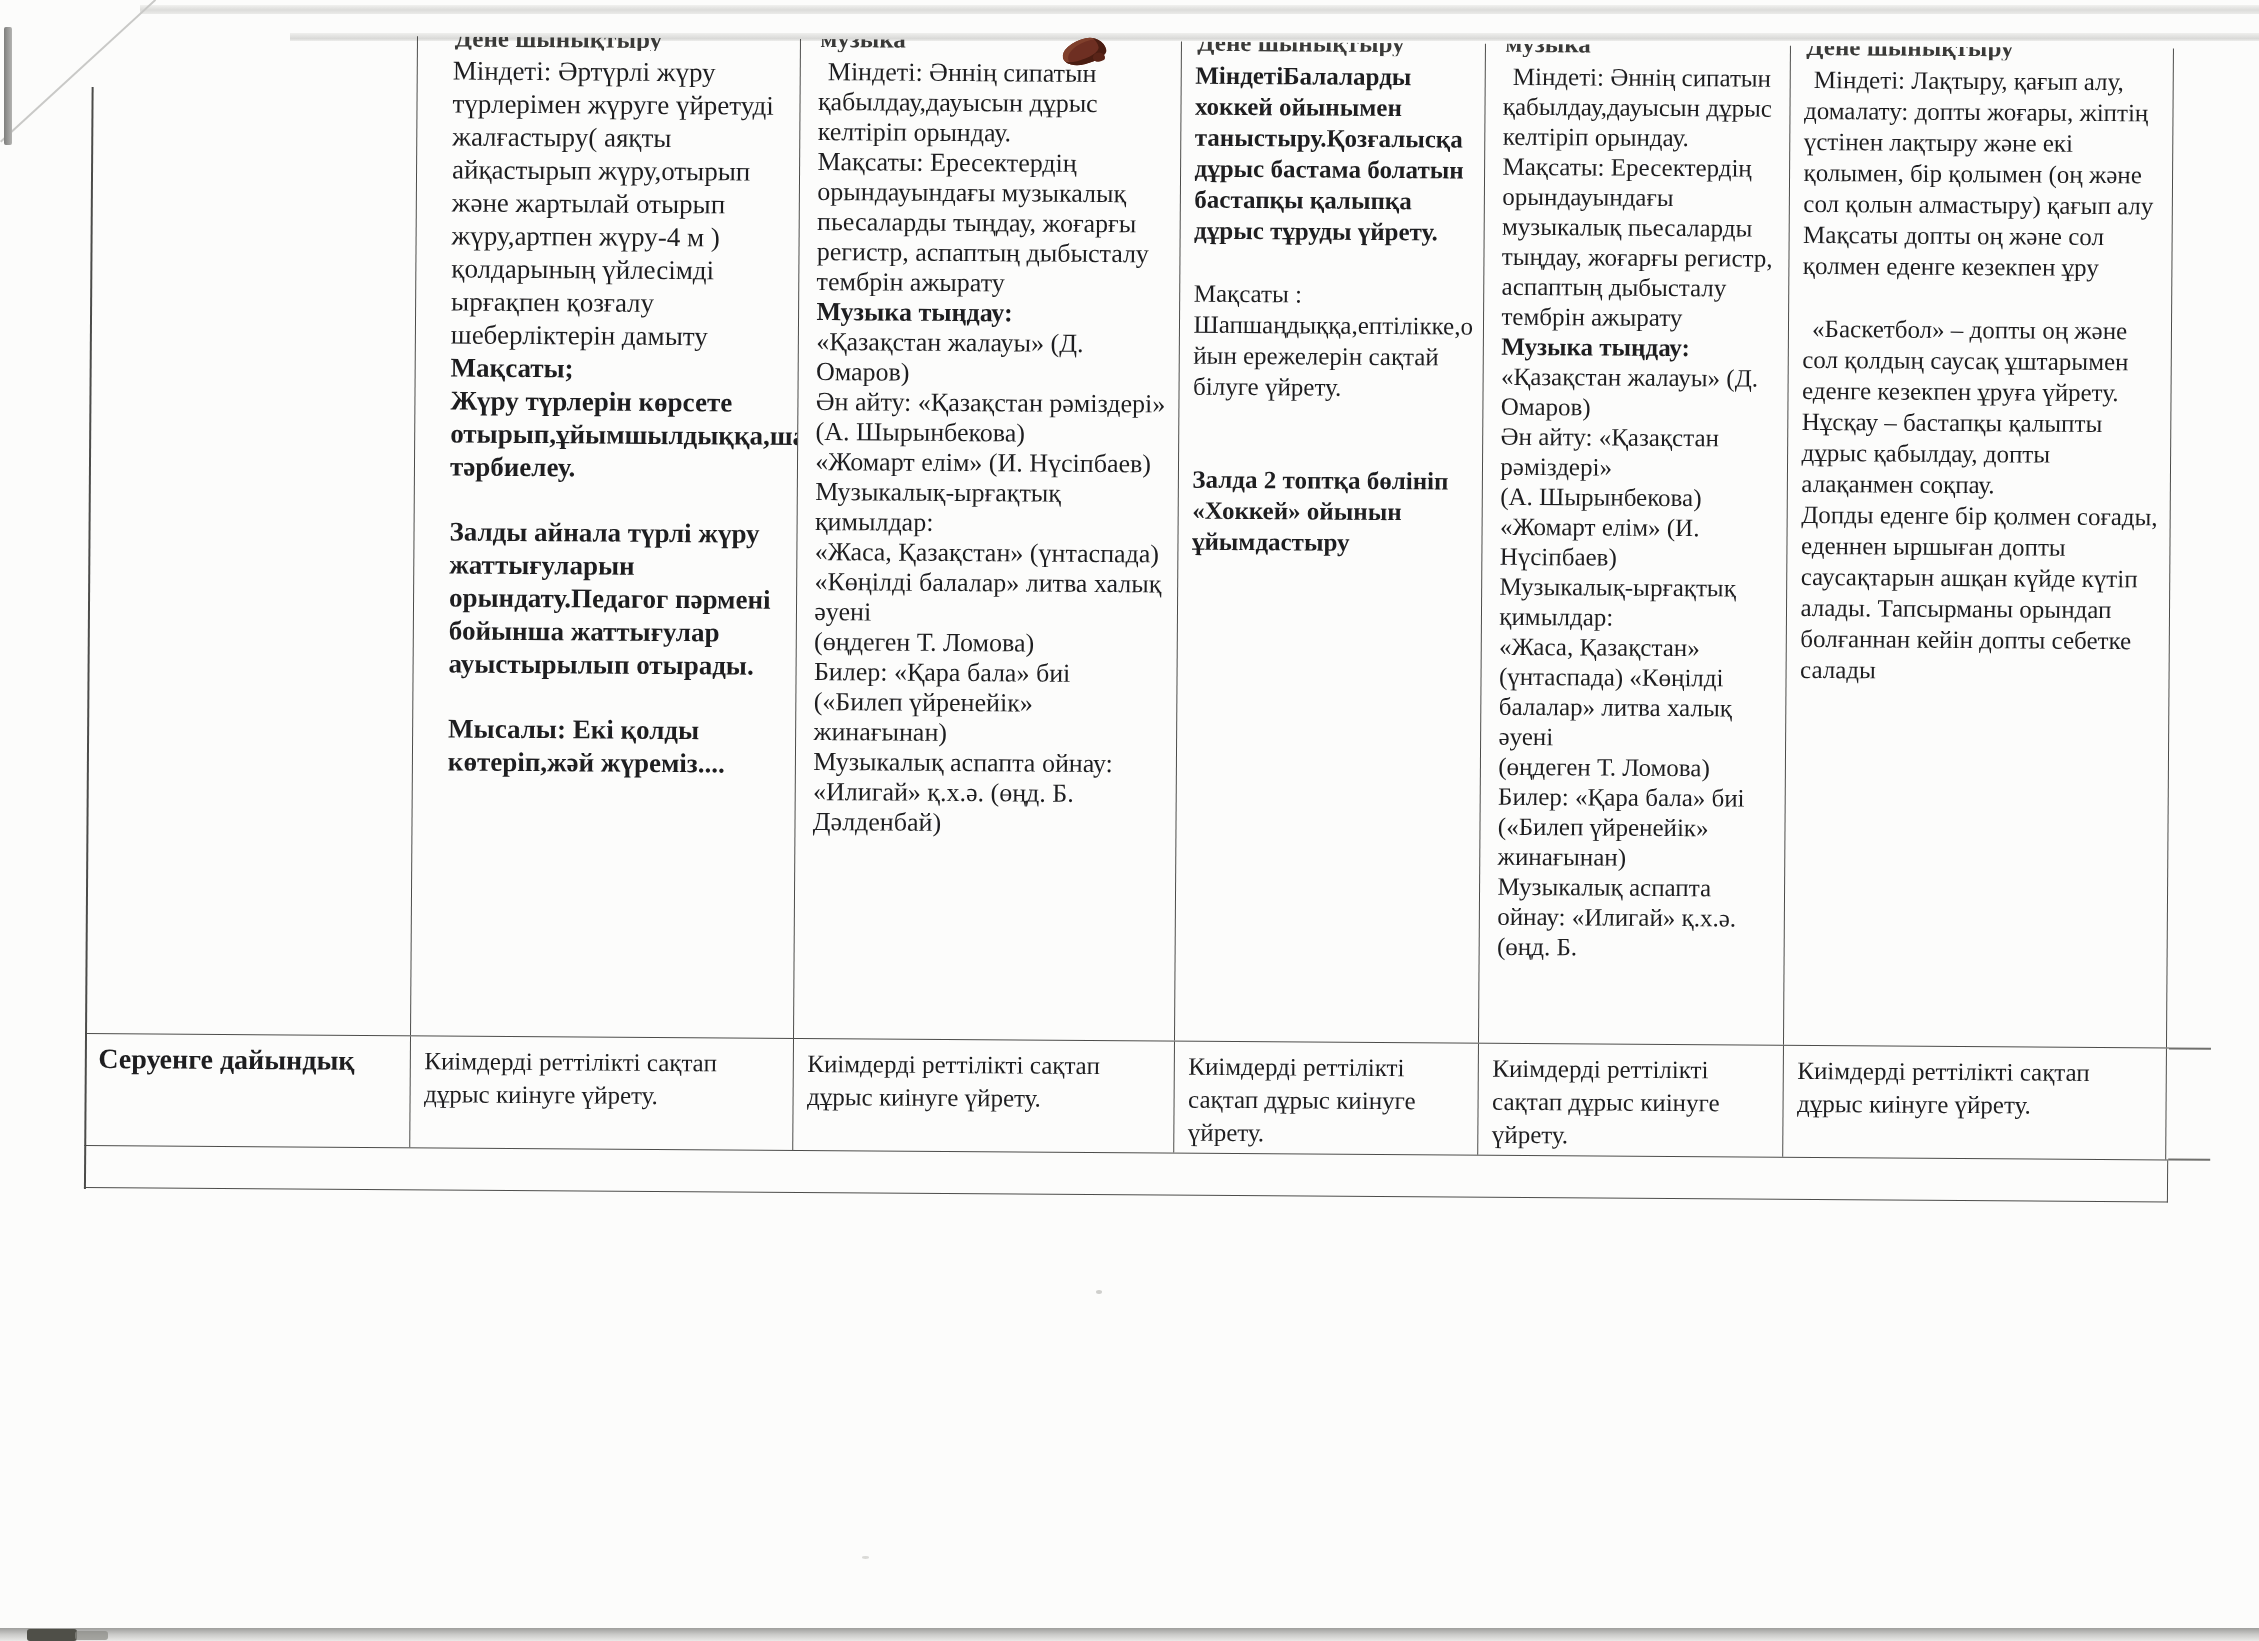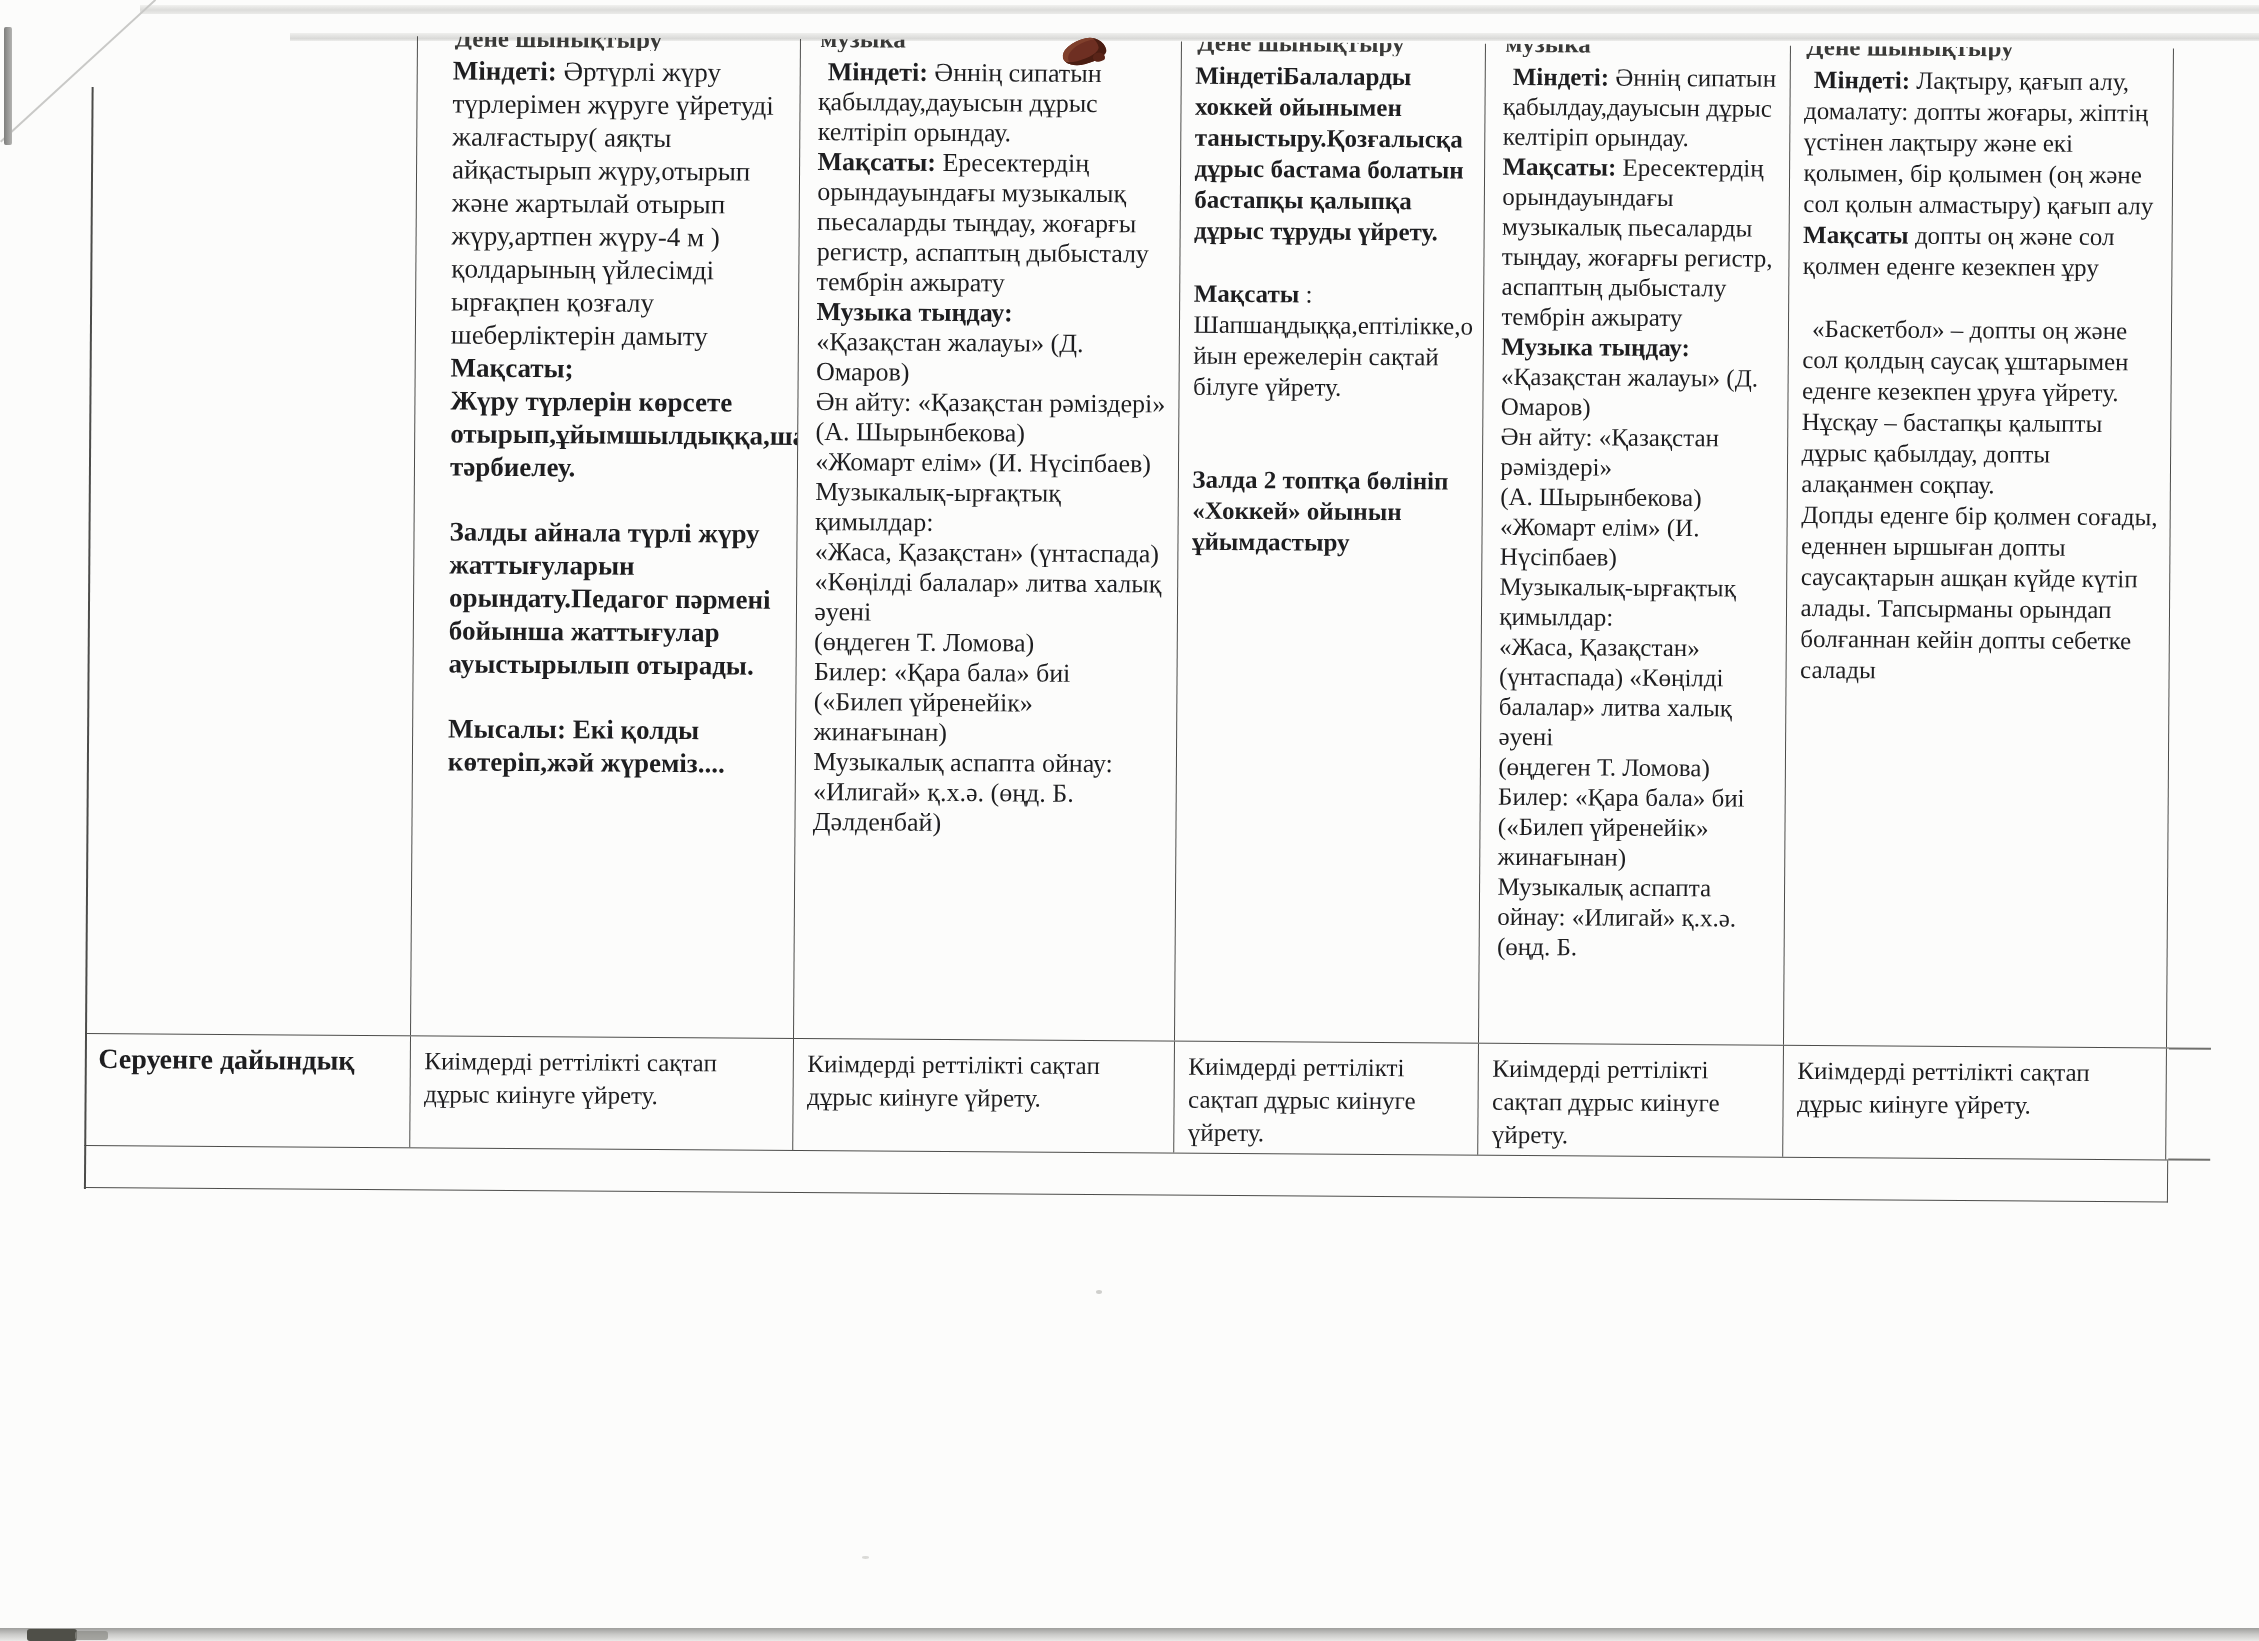--- a/index.html
+++ b/index.html
@@ -60,21 +60,21 @@
   .row3{height:42px;border-bottom:1.9px solid var(--table-border);border-right:1.9px solid var(--table-border);width:2084px;}
 
   .cell{font-size:26px;line-height:32px;}
   .c-col1{padding:0 7.7px 0 35px;font-size:27px;line-height:33px;}
   .c-col2{padding:0 7.7px 0 17.4px;font-size:26px;line-height:30px;}
   .c-col3{padding:0 9.7px 0 13.5px;font-size:25px;line-height:31px;overflow-wrap:anywhere;}
   .c-col4{padding:0 7.7px 0 17.4px;font-size:25px;line-height:30px;}
   .c-col5{padding:0 9.7px 0 13.5px;font-size:25px;line-height:31px;}
 
   .bold{font-weight:700;}
-  b{font-weight:700;}
+  b{font-weight:400;}
   .gap{height:32px;}
   .gap2{height:62px;}
   .indent{text-indent:9.7px;}
   .songs{white-space:pre-line;}
 
   .cut{height:12.6px;overflow:hidden;position:relative;margin-bottom:5.8px;}
   .cut>span{position:absolute;top:-15.4px;left:1.9px;font-weight:700;font-size:25px;color:#3a3a38;white-space:nowrap;}
 
   .row2-header{font-weight:700;font-size:28px;line-height:33px;}
   .row2 .cell{font-size:25px;line-height:33px;}

